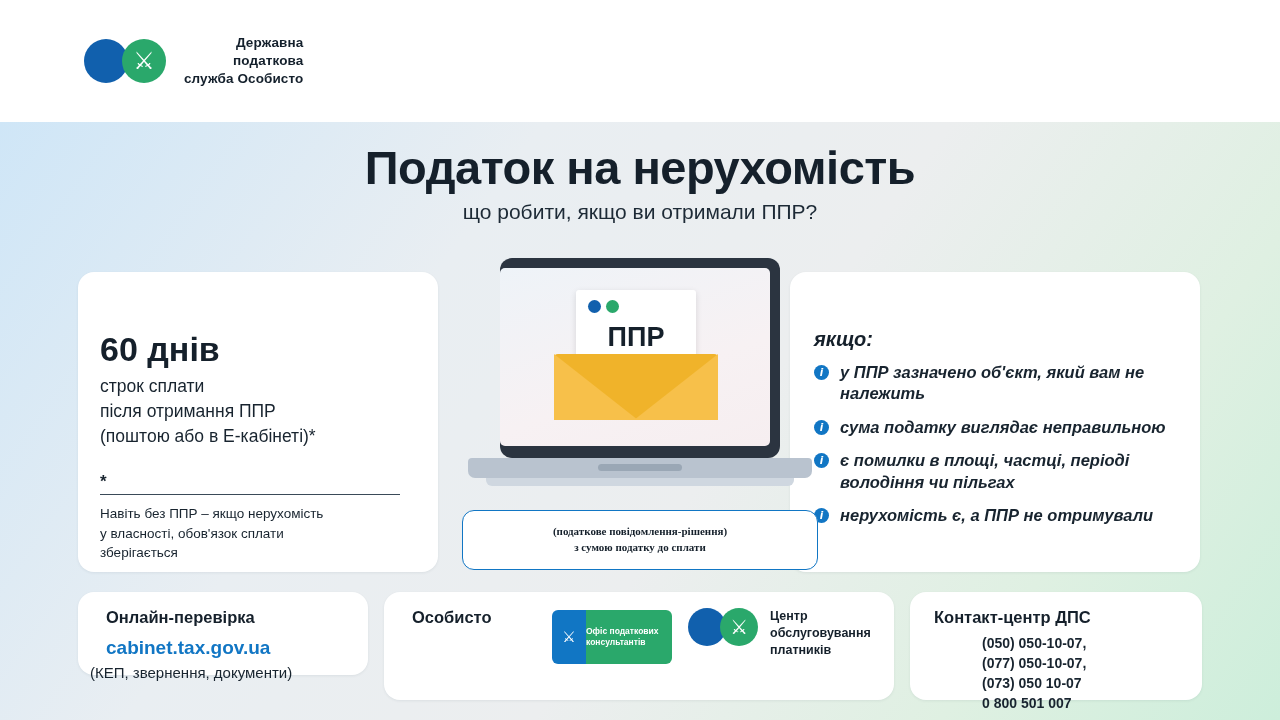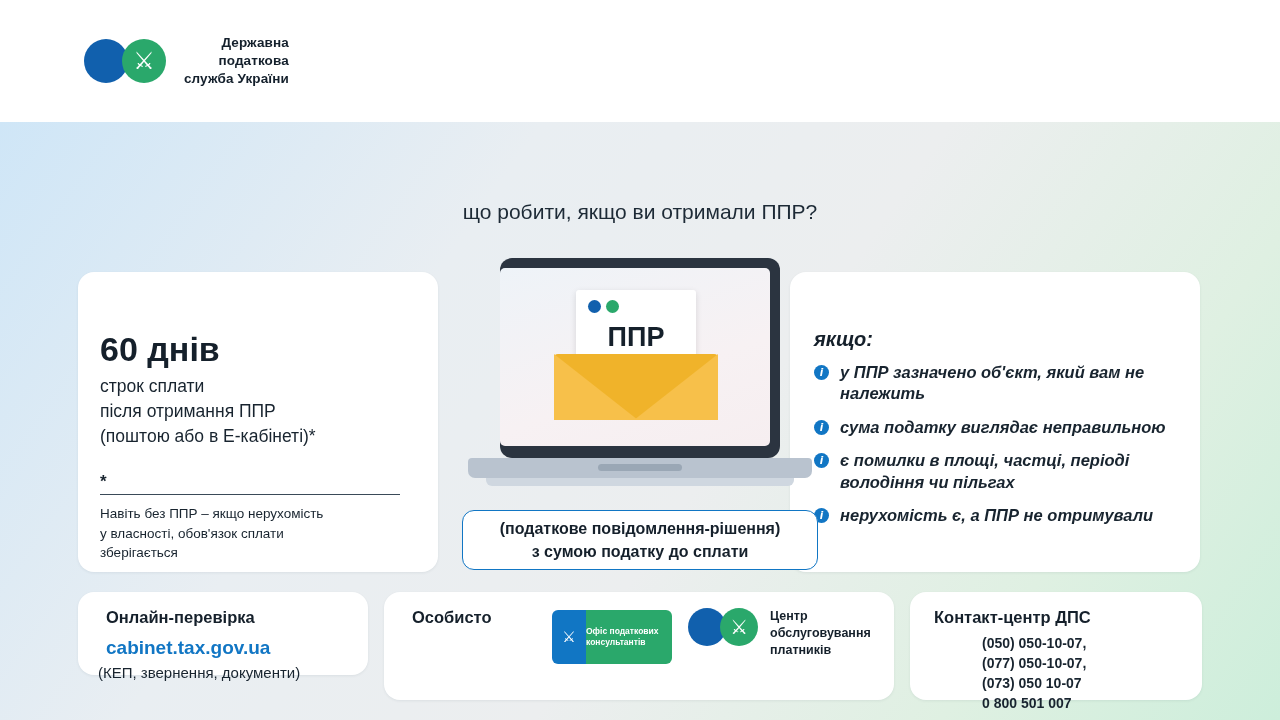--- a/index.html
+++ b/index.html
@@ -187,37 +187,37 @@
   .env-flapR { left: 134px; border-right: 84px solid #f7c04a; border-top: 66px solid transparent; }
 
   
   .caption {
     position: absolute; left: 462px; top: 510px;
     width: 356px; height: 60px;
     background: #ffffff; border: 1.5px solid #1176c4; border-radius: 12px;
     display: flex; flex-direction: column; align-items: center; justify-content: center;
     text-align: center;
   }
-  .caption div { font-size: 16px; font-weight: bold; color: #15202b; line-height: 1.45; }
+  .caption div { font-size: 11px; font-weight: bold; color: #15202b; line-height: 1.45; font-family: Liberation Serif, serif; }
 
   
   #bc1 { left: 78px; top: 592px; width: 290px; height: 83px; }
   #bc2 { left: 384px; top: 592px; width: 510px; height: 108px; }
   #bc3 { left: 910px; top: 592px; width: 292px; height: 108px; }
 
   .bc-title {
     position: absolute; left: 28px; top: 16px;
     font-size: 16.5px; font-weight: bold; color: #15202b;
   }
   #bc1 .link {
     position: absolute; left: 28px; top: 45px;
     font-size: 19px; font-weight: bold; color: #1176c4;
   }
   #bc1 .note {
-    position: absolute; left: 20px; top: 72px;
+    position: absolute; left: 12px; top: 72px;
     font-size: 15px; color: #18242f;
   }
 
   
   .opk {
     position: absolute; left: 168px; top: 18px;
     width: 120px; height: 54px; border-radius: 6px; overflow: hidden;
     display: flex;
   }
   .opk .left { width: 34px; background: #1176c4; display: flex; align-items: center; justify-content: center; }
@@ -255,27 +255,28 @@
     <div class="logo-wrap">
       <div class="logo-circles">
         <div class="circ-blue"></div>
         <div class="circ-green">
           <span class="tryzub">⚔</span>
         </div>
       </div>
       <div class="logo-text">
         <div>Державна</div>
         <div>податкова</div>
-        <div>служба України</div>
+        <div>служба Особисто</div>
       </div>
     </div>
   </div>
 
   <div class="body-panel"></div>
 
+  <div class="title">Податок на нерухомість</div>
   <div class="subtitle">що робити, якщо ви отримали ППР?</div>
 
   <div class="section-head" id="left-head">СПЛАТА</div>
 
   <div class="card" id="left-card">
     <div class="big-num">60 днів</div>
     <div class="lead">
       <div>строк сплати</div>
       <div>після отримання ППР</div>
       <div>(поштою або в Е-кабінеті)*</div>

